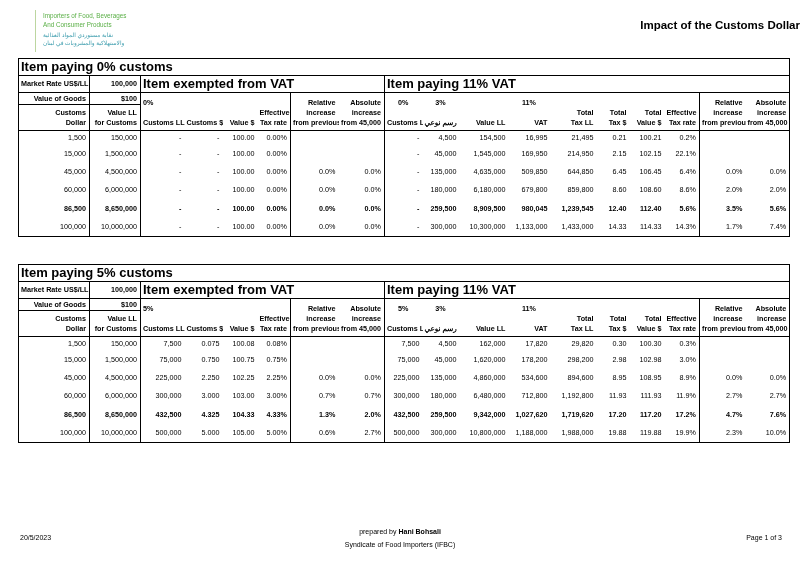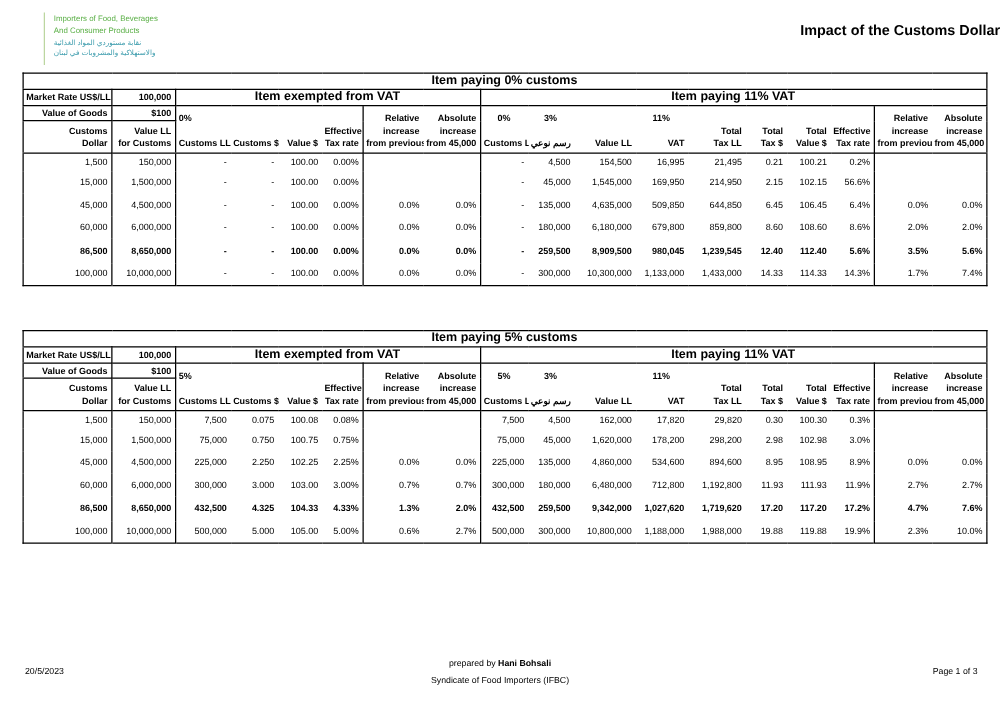--- a/index.html
+++ b/index.html
@@ -20,21 +20,21 @@
     font-weight:bold;font-size:11.5px;line-height:1.3;}
   
   table.sheet{border-collapse:collapse;table-layout:fixed;width:770px;
     font-size:7.2px;border:1.5px solid #000;position:absolute;left:18px;}
   #table0{top:58px;}
   #table1{top:264px;}
   .sheet td{padding:0 3px 1px 2px;vertical-align:middle;overflow:hidden;white-space:nowrap;text-align:right;}
   .sheet .bb{border-bottom:1px solid #000;}
   .sheet .bbh{border-bottom:1.5px solid #000;}
   .sheet .br{border-right:1px solid #000;}
-  .sheet .banner{text-align:center;font-weight:bold;font-size:10px;}
+  .sheet .banner{text-align:left;font-weight:bold;font-size:13px;}
   .sheet .lbl,.sheet .val{font-weight:bold;}
   .sheet .hcell{font-weight:bold;vertical-align:bottom;padding-bottom:2px;}
   .sheet .lbl2{font-weight:bold;vertical-align:bottom;padding-bottom:2px;}
   .hl{line-height:10px;min-height:10px;}
   .al{text-align:left;} .ac{text-align:center;} .ar{text-align:right;}
   .ctr{text-align:center;}
   tr.h13{height:13px;} tr.h12{height:12px;} tr.h26{height:26px;}
   tr.h14{height:14px;} tr.h18{height:18px;} tr.h20{height:20px;}
   tr.boldrow td{font-weight:bold;}
   
@@ -217,21 +217,21 @@
         <td class=" br">0.00%</td>
         <td></td>
         <td class=" br"></td>
         <td class="ctr">-</td>
         <td>45,000</td>
         <td>1,545,000</td>
         <td>169,950</td>
         <td>214,950</td>
         <td>2.15</td>
         <td>102.15</td>
-        <td class=" br">56.6%</td>
+        <td class=" br">22.1%</td>
         <td></td>
         <td></td>
       </tr>
       <tr class="h18">
         <td class=" br">45,000</td>
         <td class=" br">4,500,000</td>
         <td class="ctr">-</td>
         <td class="ctr">-</td>
         <td>100.00</td>
         <td class=" br">0.00%</td>

